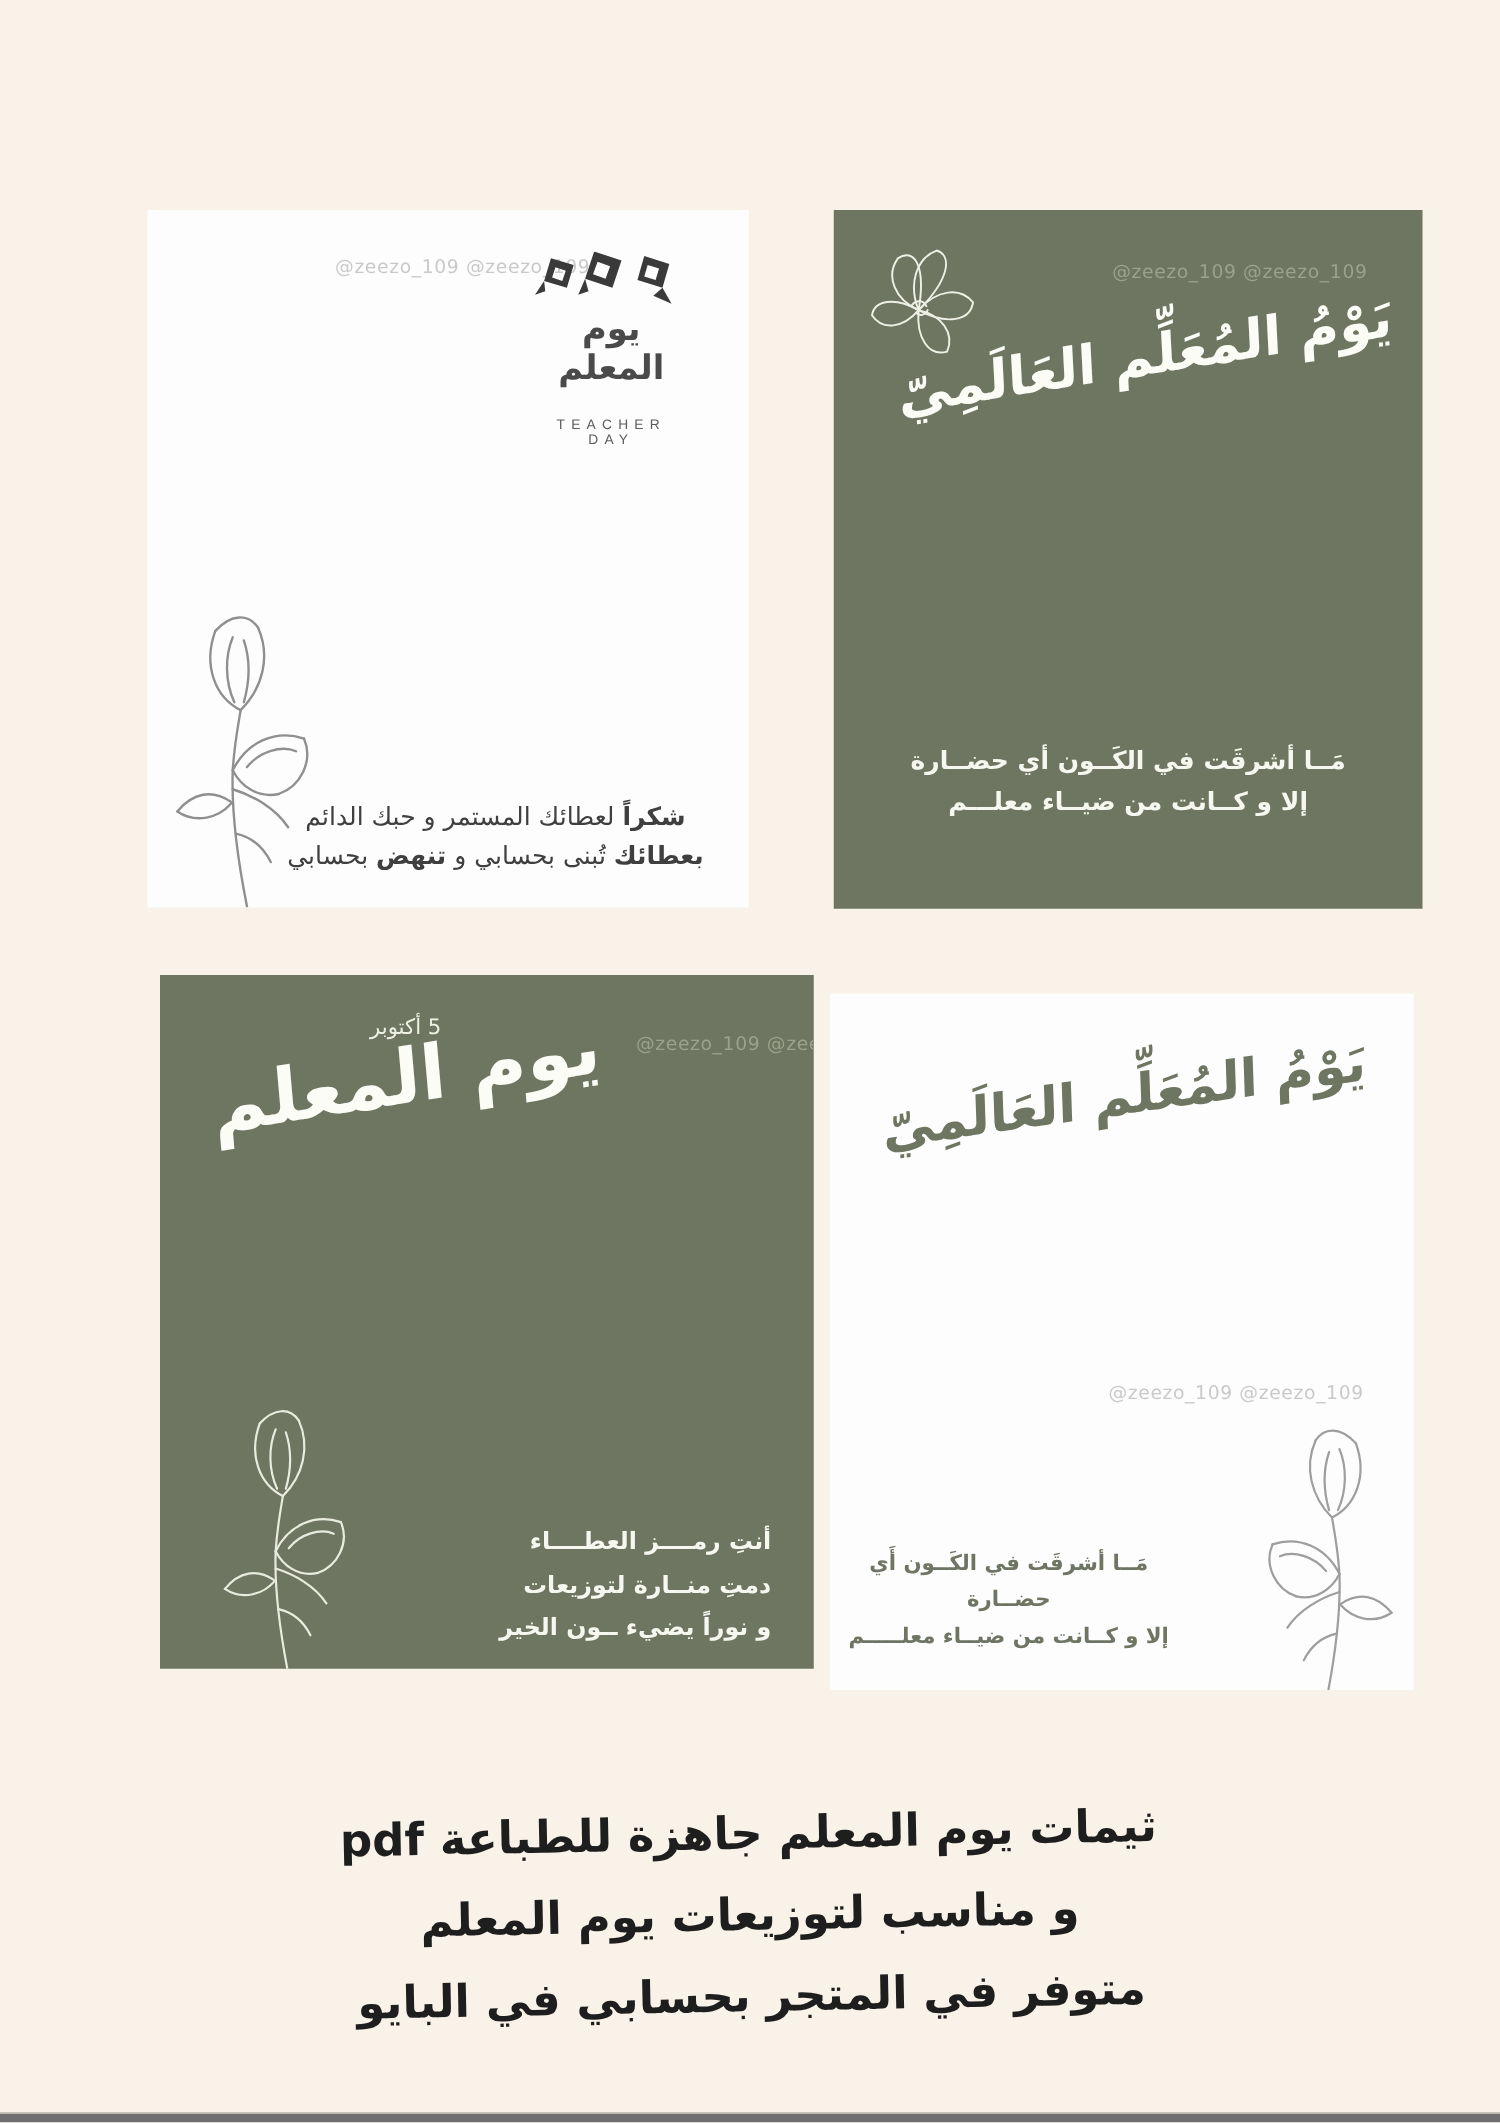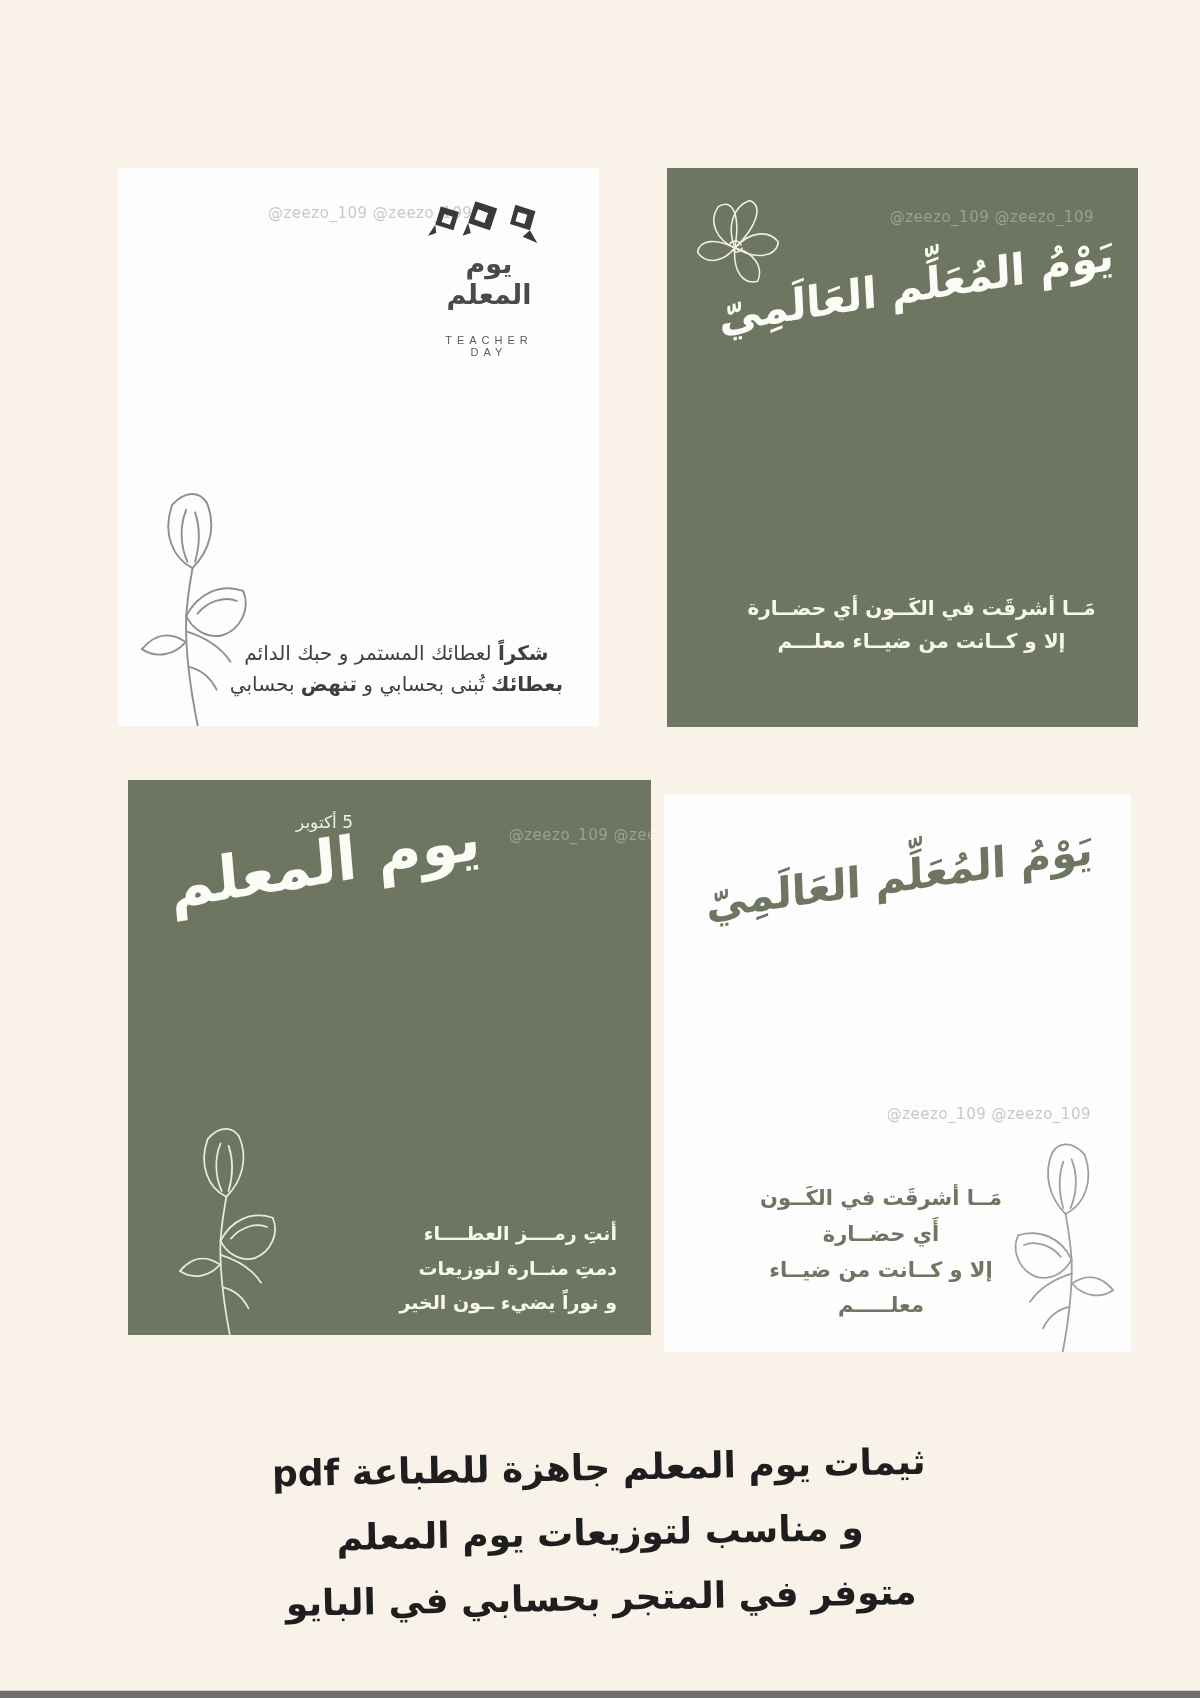--- a/index.html
+++ b/index.html
@@ -45,29 +45,29 @@
   }
   .c2-callig{top:92px;left:70px;right:22px;text-align:center;color:#fbfcf5;
     font-size:43px;transform:rotate(-9deg) skewX(-6deg);}
   .c3-callig{top:48px;left:42px;width:312px;text-align:center;color:#fbfcf5;
     font-size:60px;transform:rotate(-9deg) skewX(-4deg);}
   .c4-callig{top:58px;left:30px;right:26px;text-align:center;color:var(--olive,#6e7560);
     font-size:42px;transform:rotate(-8deg) skewX(-6deg);}
   .c3-date{position:absolute;top:32px;left:168px;color:#eef0e4;font-size:17px;direction:rtl;z-index:2;}
 
   
-  .quote{margin:0;direction:rtl;font-family:"DejaVu Sans",sans-serif;padding-left:38px;}
+  .quote{margin:0;direction:rtl;font-family:"DejaVu Sans",sans-serif;}
   .c1-quote{position:absolute;right:36px;bottom:26px;text-align:center;
     font-size:20px;line-height:1.55;color:var(--ink,#3f3f3f);}
   .c2-quote{position:absolute;left:0;right:0;top:424px;text-align:center;
     font-size:20px;font-weight:600;line-height:1.65;color:var(--quote-on-green,#f6f7ef);}
   .c3-quote{position:absolute;right:34px;bottom:16px;
     font-size:19px;font-weight:600;line-height:1.8;color:var(--quote-on-green,#f6f7ef);}
   .c4-quote{position:absolute;left:14px;bottom:28px;width:258px;text-align:center;
-    font-size:21px;font-weight:600;line-height:1.7;color:var(--olive-text,#6f7563);margin-left:36px;}
+    font-size:17px;font-weight:600;line-height:1.7;color:var(--olive-text,#6f7563);}
 
   
   .caption{
     position:absolute;top:1436px;left:0;right:0;text-align:center;direction:rtl;
     font-size:36px;font-weight:bold;line-height:1.8;color:var(--caption-ink,#1e1e1e);
     transform:rotate(-1.1deg);font-family:"DejaVu Sans",sans-serif;
   }
   .bottom-bar{
     position:absolute;bottom:0;left:0;right:0;height:7px;
     background:var(--bottom-bar,#6f6f6f);border-top:1px solid #d8d3ca;

